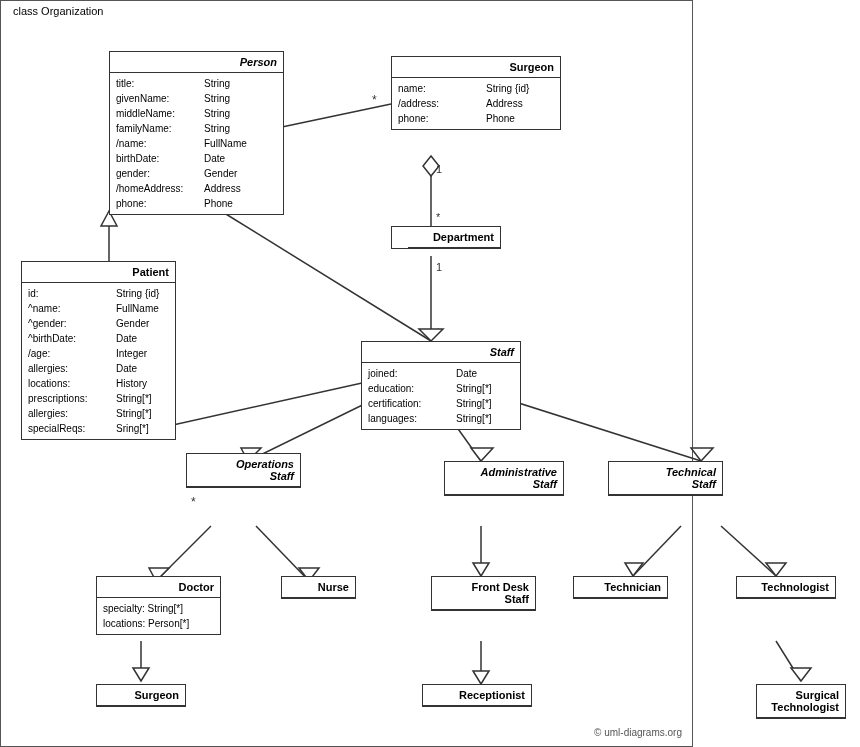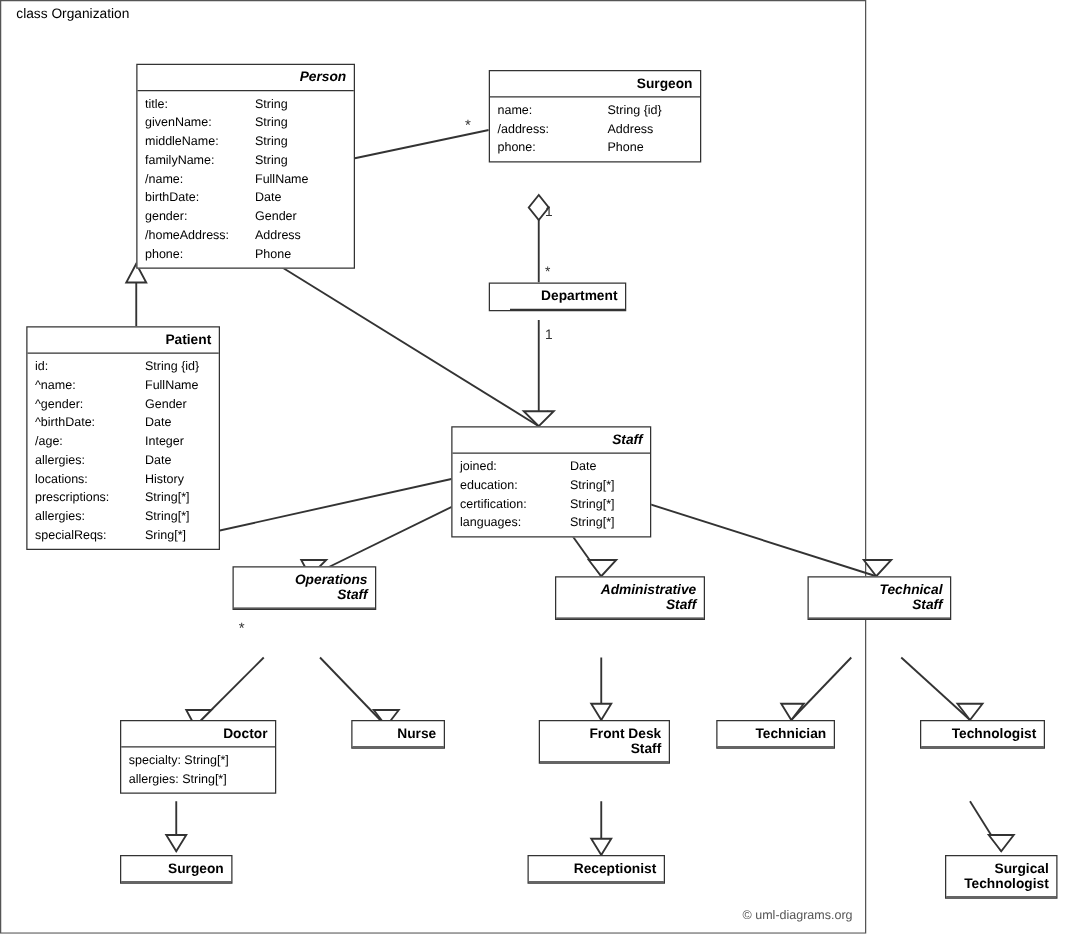--- a/index.html
+++ b/index.html
@@ -282,32 +282,32 @@
   </div>
 
   <div class="uml-class" style="left:185px; top:452px; width:115px; text-align:center;">
     <div class="class-header" style="font-style:italic;">Operations<br>Staff</div>
   </div>
 
   <div class="uml-class" style="left:443px; top:460px; width:120px; text-align:center;">
     <div class="class-header" style="font-style:italic;">Administrative<br>Staff</div>
   </div>
 
-  <div class="uml-class" style="left:645px; top:460px; width:115px; text-align:center;">
+  <div class="uml-class" style="left:607px; top:460px; width:115px; text-align:center;">
     <div class="class-header" style="font-style:italic;">Technical<br>Staff</div>
   </div>
 
   <div class="uml-class" style="left:95px; top:575px; width:125px;">
     <div class="class-header normal">Doctor</div>
     <div class="class-body">
       <div class="attr-row">
           <span>specialty: String[*]</span>
         </div>
       <div class="attr-row">
-          <span>allergies: String[*]</span>
+          <span>locations: Person[*]</span>
         </div>
     </div>
   </div>
 
   <div class="uml-class" style="left:280px; top:575px; width:75px;">
     <div class="class-header normal">Nurse</div>
   </div>
 
   <div class="uml-class" style="left:430px; top:575px; width:105px; text-align:center;">
     <div class="class-header normal">Front Desk<br>Staff</div>

